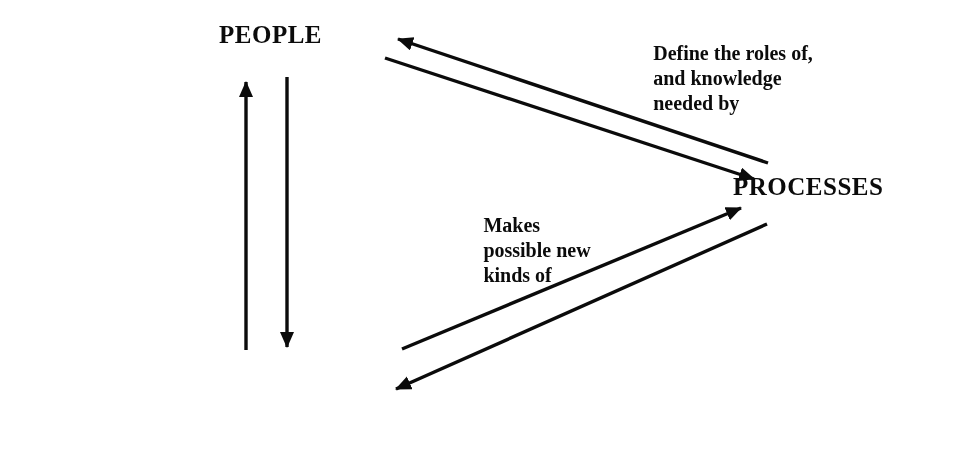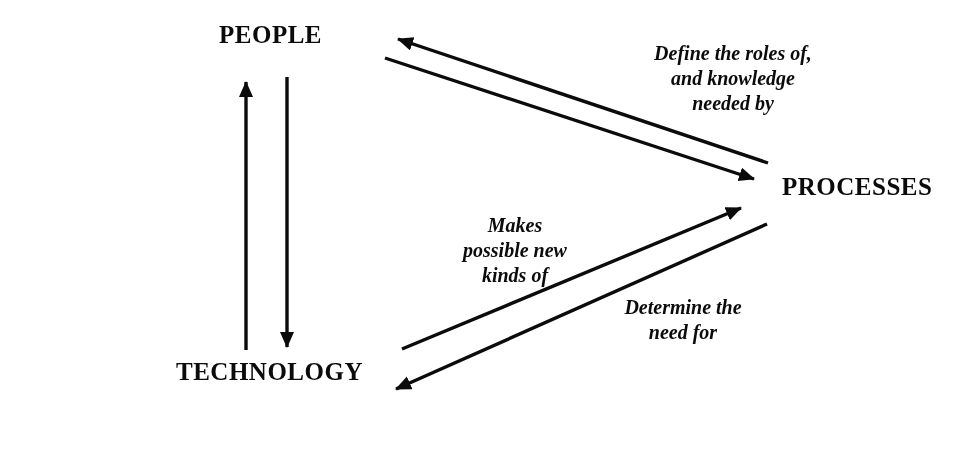--- a/index.html
+++ b/index.html
@@ -26,24 +26,22 @@
     font-weight: bold;
     font-size: 25px;
     line-height: 25px;
     letter-spacing: 0.5px;
     white-space: nowrap;
   }
   .edge-label {
     position: absolute;
     transform: translateX(-50%);
     font-weight: bold;
-    font-style: italic;
     font-size: 20px;
     line-height: 25px;
-    text-align: center;
     white-space: pre-line;
   }
 </style>
 </head>
 <body>
 
 <div class="stage">
 
   <svg class="arrows" viewBox="0 0 958 449" xmlns="http://www.w3.org/2000/svg">
     <defs>
@@ -60,31 +58,28 @@
 
     <line x1="287" y1="77" x2="287" y2="347" marker-end="url(#ah)"></line>
 
     <line x1="402" y1="349" x2="741" y2="208" marker-end="url(#ah)"></line>
 
     <line x1="767" y1="224" x2="396" y2="389" marker-end="url(#ah)"></line>
   </svg>
 
   <div class="node" style="left: 219px; top: 22px;">PEOPLE</div>
 
-  <div class="node" style="left: 782px; top: 174px;">PROCESSES</div>
+  <div class="node" style="left: 733px; top: 174px;">PROCESSES</div>
 
-  <div class="node" style="left: 176px; top: 359px;">TECHNOLOGY</div>
 
   <div class="edge-label" style="left: 733px; top: 41px;">Define the roles of,
 and knowledge
 needed by</div>
 
 
 
 
-  <div class="edge-label" style="left: 515px; top: 213px;">Makes
+  <div class="edge-label" style="left: 537px; top: 213px;">Makes
 possible new
 kinds of</div>
 
-  <div class="edge-label" style="left: 683px; top: 295px;">Determine the
-need for</div>
 
 </div>
 
 </body></html>

